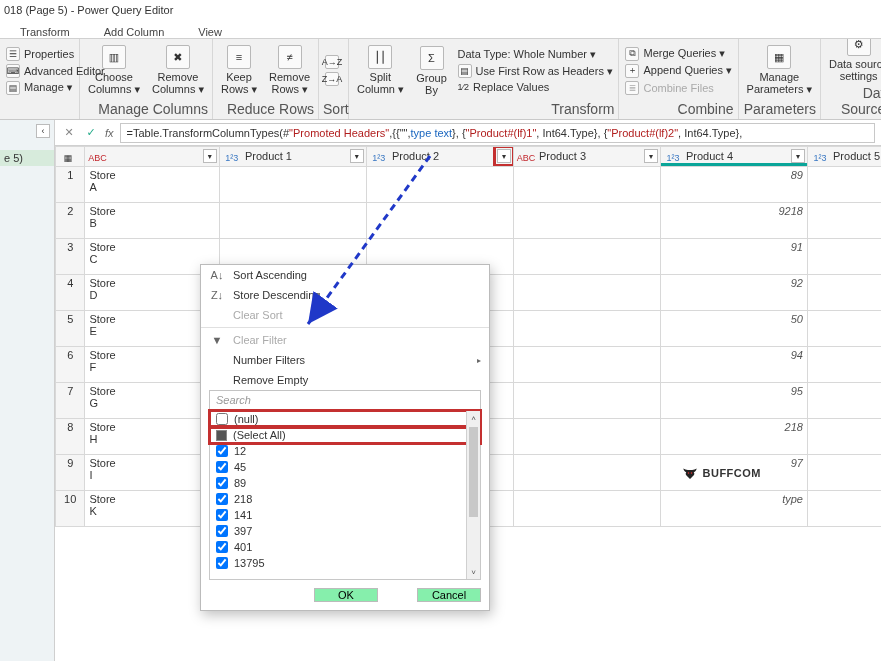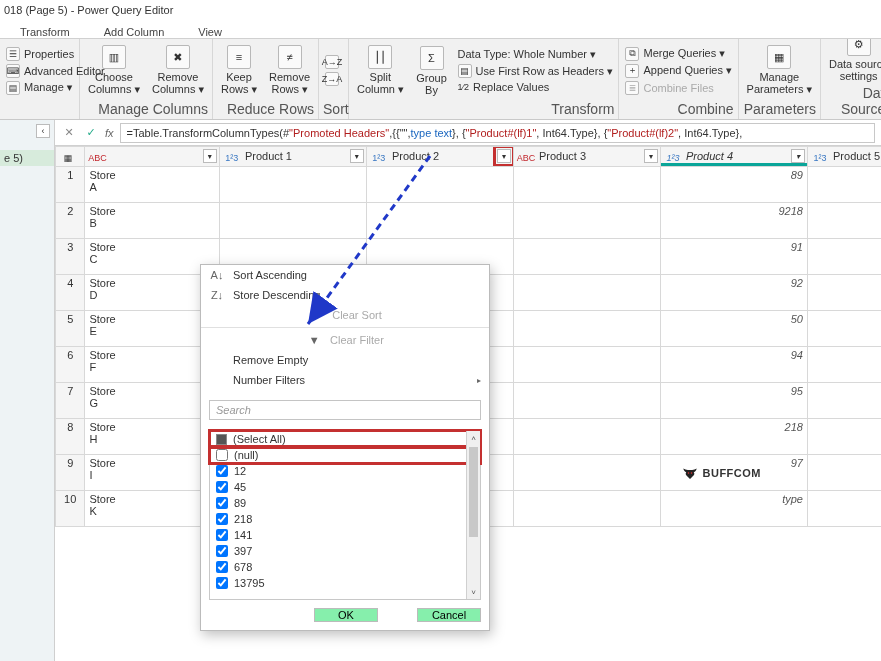--- a/index.html
+++ b/index.html
@@ -61,35 +61,35 @@
   table.grid th .typeico { display: inline-flex; align-items: center; justify-content: center; width: 16px; height: 14px;
                            font-size: 9px; margin-right: 2px; position: relative; top: 1px; }
   table.grid th .type-abc { color: #c2272d; font-family: "Segoe UI", sans-serif; }
   table.grid th .type-num { color: #3a78c3; font-family: "Segoe UI", sans-serif; }
   table.grid th .dd { position: absolute; right: 2px; top: 2px; width: 14px; height: 14px; border: 1px solid #bbb;
                       background: #fff; display: flex; align-items: center; justify-content: center; font-size: 8px; }
   table.grid td.rownum { background: #f5f5f5; text-align: center; width: 28px; }
   table.grid tr.tall td { height: 36px; vertical-align: top; padding-top: 2px; }
 
   
-  th.active-col { box-shadow: inset 0 -3px 0 0 #0aa599; font-style: italic; }
+  th.active-col { box-shadow: inset 0 -3px 0 0 #0aa599; }
 
   
   th .dd.highlighted { outline: 3px solid #c43030; outline-offset: 1px; }
 
   
   .dropdown { position: absolute; left: 200px; top: 144px; width: 290px; background: #fff; border: 1px solid #bbb;
               box-shadow: 2px 4px 12px rgba(0,0,0,.25); z-index: 50; }
   .dropdown .menuitem { display: flex; align-items: center; gap: 8px; padding: 4px 8px; }
-  .dropdown .menuitem.disabled { color: #aaa; justify-content: center; }
+  .dropdown .menuitem.disabled { color: #aaa; }
   .dropdown .menuitem .mico { width: 16px; display: inline-flex; justify-content: center; color: #666; }
   .dropdown .sep { height: 1px; background: #e0e0e0; margin: 2px 0; }
   .dropdown .submenu-arrow { margin-left: auto; font-size: 8px; color: #666; }
 
-  .searchbox { margin: 10px 8px; height: 20px; border: 1px solid #c4c4c4; display: flex; align-items: center; padding: 0 6px;
+  .searchbox { margin: 0 8px; height: 20px; border: 1px solid #c4c4c4; display: flex; align-items: center; padding: 0 6px;
                color: #999; font-style: italic; }
   .filterlist { border: 1px solid #c8c8c8; margin: 0 8px; position: relative; }
   .filterlist .row { display: flex; align-items: center; gap: 6px; padding: 2px 6px; }
   .filterlist .row.null { outline: 3px solid #c43030; outline-offset: -1px; }
   .filterlist .row.selectall { outline: 3px solid #c43030; outline-offset: -1px; }
   .filterlist input[type=checkbox] { width: 12px; height: 12px; }
   .filterlist .scrollbar { position: absolute; right: 0; top: 0; bottom: 0; width: 14px; background: #f0f0f0;
                            border-left: 1px solid #d0d0d0; }
   .filterlist .scrollbar .thumb-up, .filterlist .scrollbar .thumb-dn { position: absolute; left: 0; right: 0; height: 14px;
                            display: flex; align-items: center; justify-content: center; font-size: 8px; color: #555; }
@@ -456,39 +456,39 @@
       <span class="mico"></span>
       <span>Clear Sort</span>
       </div>
     <div class="sep"></div>
     <div class="menuitem disabled">
       <span class="mico">▼</span>
       <span>Clear Filter</span>
       </div>
     <div class="menuitem">
       <span class="mico"></span>
-      <span>Remove Empty</span>
+      <span>Number Filters</span>
+      <span class="submenu-arrow">▸</span>
       </div>
     <div class="menuitem">
       <span class="mico"></span>
-      <span>Number Filters</span>
-      <span class="submenu-arrow">▸</span>
+      <span>Remove Empty</span>
       </div>
 
     <div class="searchbox">Search</div>
 
     <div class="filterlist" style="height:170px">
+      <div class="row null">
+        <input type="checkbox" style="">
+        <span>(null)</span>
+        </div>
       <div class="row selectall">
         <input type="checkbox" style="appearance: none; border: 1px solid rgb(136, 136, 136); background: rgb(85, 85, 85); width: 11px; height: 11px;">
         <span>(Select All)</span>
         </div>
-      <div class="row null">
-        <input type="checkbox" style="">
-        <span>(null)</span>
-        </div>
       <div class="row">
         <input type="checkbox" checked="" style="">
           <span>12</span>
         </div>
       <div class="row">
         <input type="checkbox" checked="" style="">
           <span>45</span>
         </div>
       <div class="row">
         <input type="checkbox" checked="" style="">
@@ -501,21 +501,21 @@
       <div class="row">
         <input type="checkbox" checked="" style="">
           <span>141</span>
         </div>
       <div class="row">
         <input type="checkbox" checked="" style="">
           <span>397</span>
         </div>
       <div class="row">
         <input type="checkbox" checked="" style="">
-          <span>678</span>
+          <span>401</span>
         </div>
       <div class="row">
         <input type="checkbox" checked="" style="">
           <span>13795</span>
         </div>
       <div class="scrollbar">
         <div class="thumb-up">˄</div>
         <div class="thumb"></div>
         <div class="thumb-dn">˅</div>
       </div>

